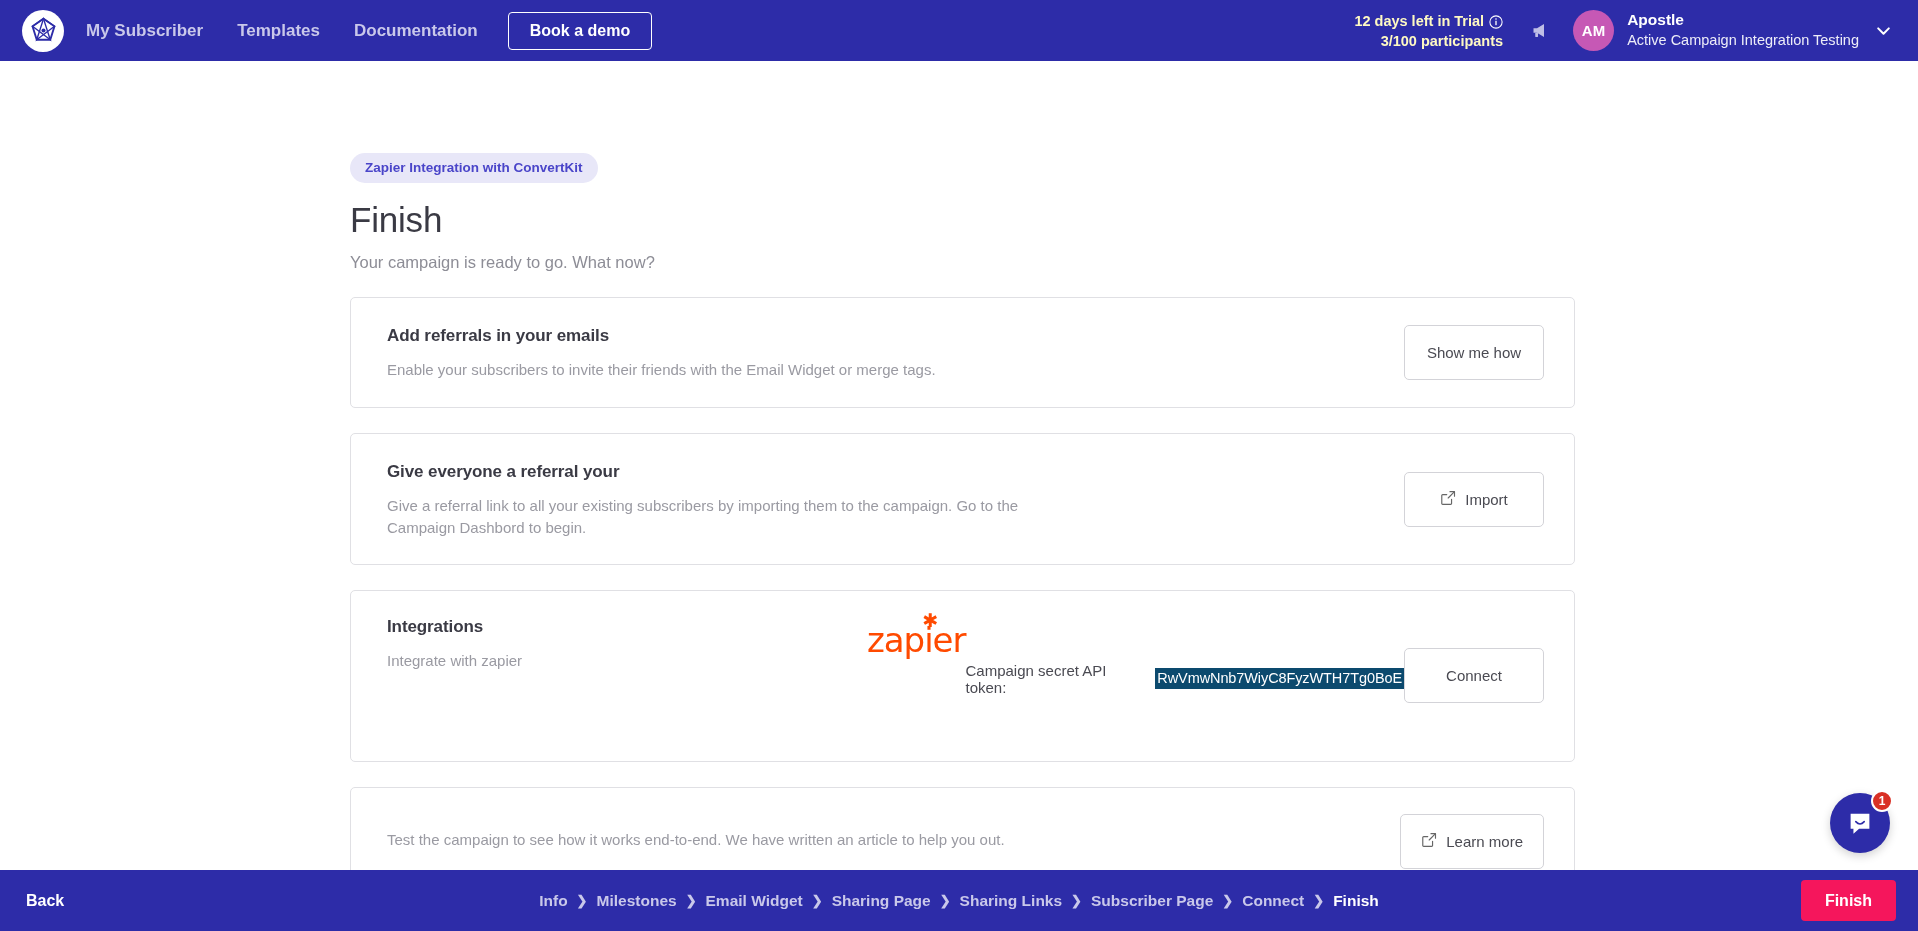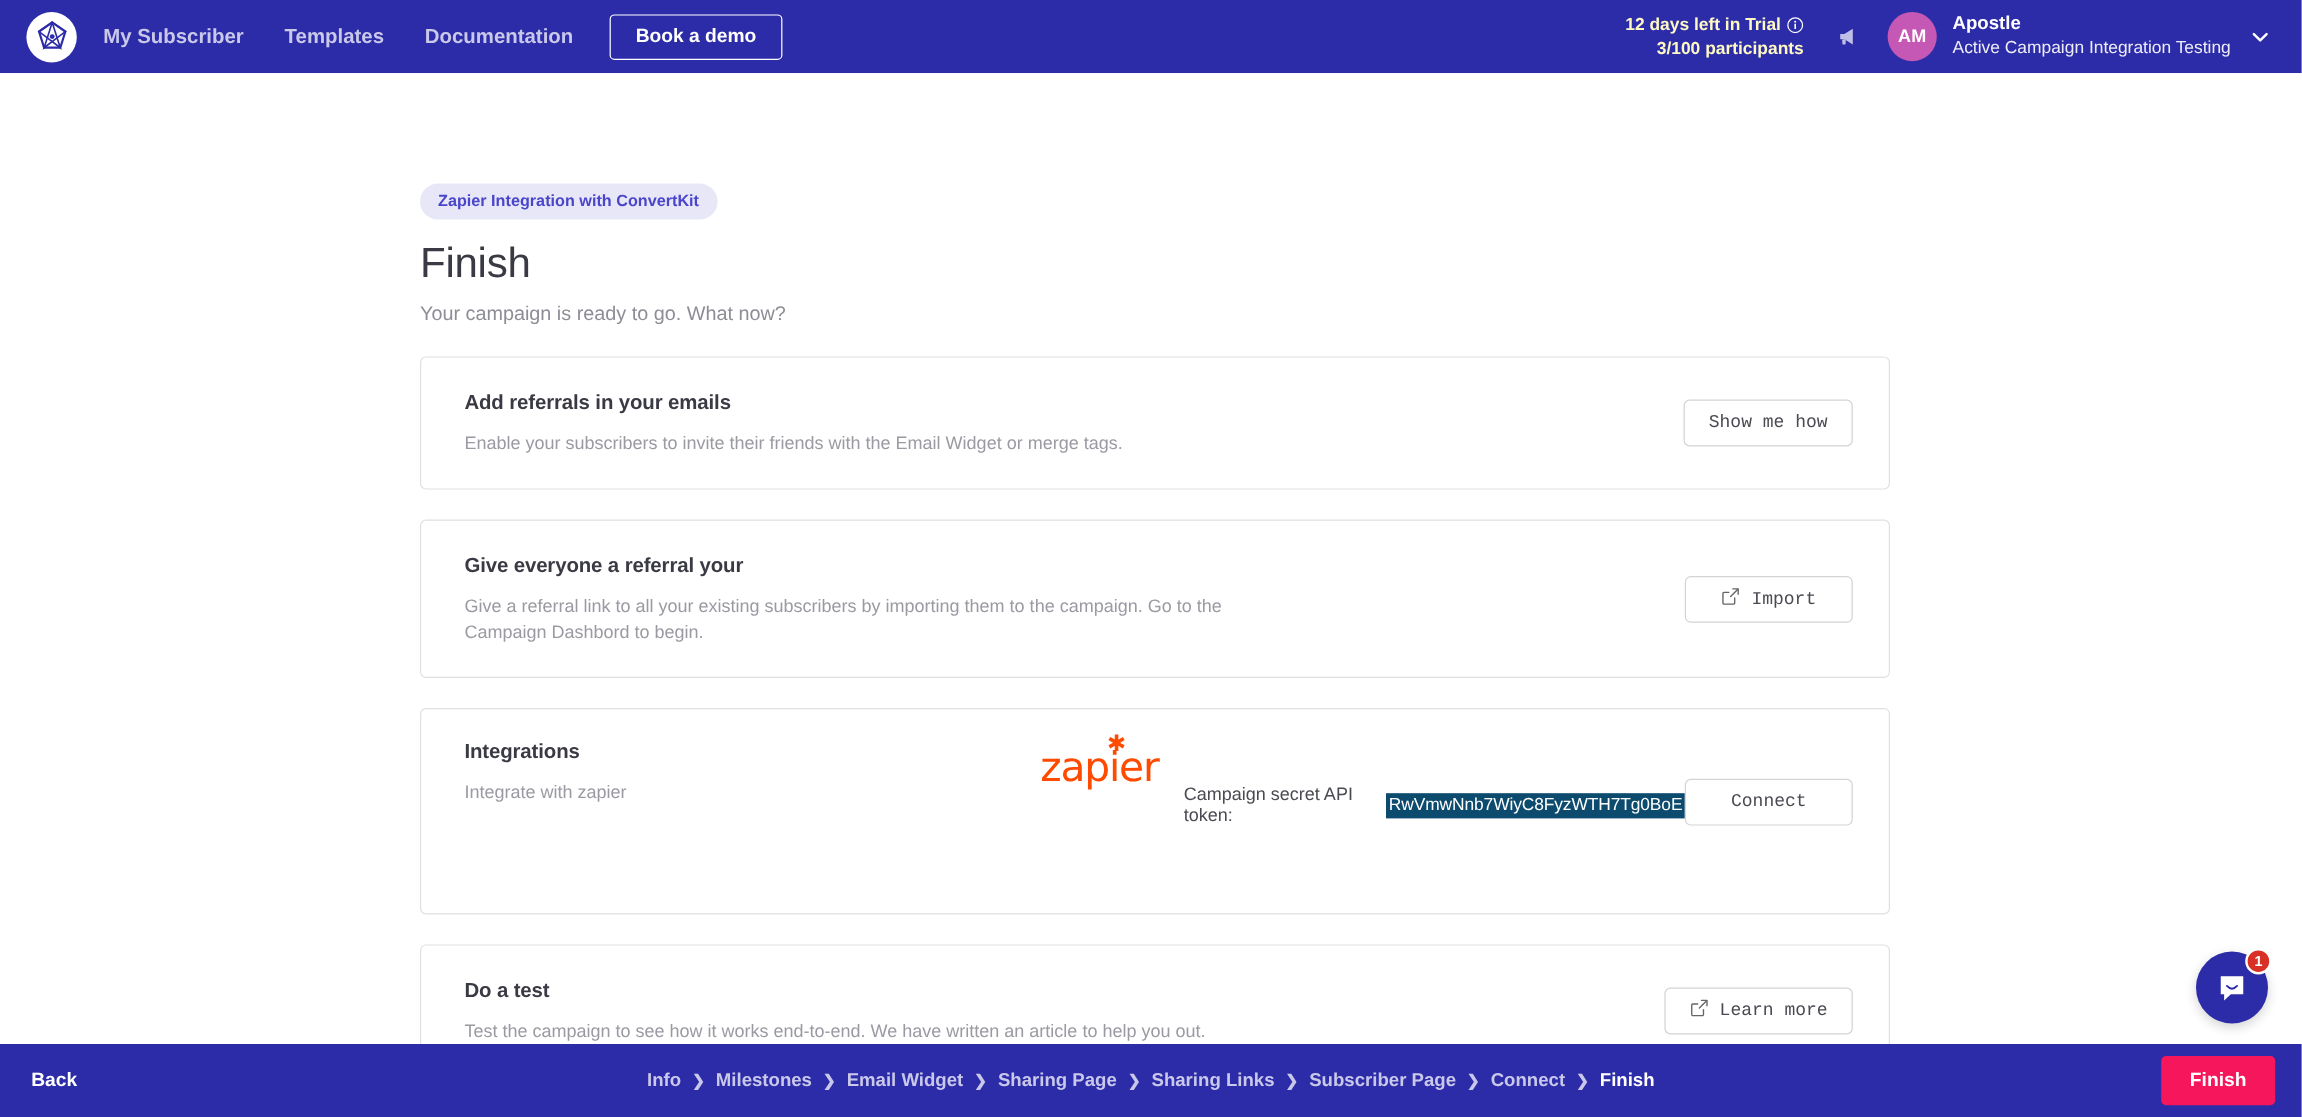--- a/index.html
+++ b/index.html
@@ -175,28 +175,28 @@
     min-width: 140px;
   }
   .ghost-btn {
     border: 1px solid #D3D3D8;
     border-radius: 5px;
     background: #ffffff;
     color: #4A4A52;
     font-size: 15px;
     font-weight: 400;
     padding: 0 20px;
-    height: 39px;
+    height: 55px;
     min-width: 140px;
     display: flex;
     align-items: center;
     justify-content: center;
     gap: 9px;
     cursor: pointer;
-    font-family: Liberation Mono, monospace;
+    font-family: Liberation Sans, sans-serif;
     white-space: nowrap;
   }
 
   
   .card-integrations { flex-direction: row; padding-bottom: 24px; min-height: 172px; }
   .integ-row { display: flex; width: 100%; align-items: flex-start; }
   .integ-left { flex: 1 1 auto; }
   .integ-right { flex: 0 0 auto; display:flex; flex-direction:column; align-items:flex-end; }
   .zapier-logo {
     color: #FF4A00;
@@ -217,21 +217,20 @@
   }
   .token-row {
     margin-top: 37px;
     display: flex;
     align-items: center;
     width: 100%;
   }
   .token-label {
     font-size: 15px;
     color: #4A4A52;
-    margin-left: 21px;
   }
   .token-value {
     margin-left: 9px;
     font-size: 14.5px;
     font-weight: 400;
     color: #ffffff;
     background: #0c4a6e;
     padding: 2px 2px 3px 2px;
     letter-spacing: -0.1px;
     cursor: text;
@@ -450,21 +449,20 @@
           <button class="ghost-btn">
             <span>Connect</span>
           </button>
         </span>
       </div>
     </div>
 
     
     <div class="card">
       <div class="card-text">
-        <div class="card-title">Do a test</div>
         <div class="card-desc">Test the campaign to see how it works end-to-end. We have written an article to help you out.</div>
       </div>
       <div class="card-action">
         <button class="ghost-btn">
           <span>
             <svg width="16" height="16" viewBox="0 0 18 18">
               <path d="M13 10.5 L13 15.2 A1 1 0 0 1 12 16.2 L3 16.2 A1 1 0 0 1 2 15.2 L2 6.2 A1 1 0 0 1 3 5.2 L7.6 5.2" fill="none" stroke="#666" stroke-width="1.3" stroke-linecap="round"></path>
               <path d="M9.2 9 L16 2.2" fill="none" stroke="#666" stroke-width="1.3" stroke-linecap="round"></path>
               <path d="M11.2 1.9 L16.3 1.9 L16.3 7" fill="none" stroke="#666" stroke-width="1.3" stroke-linecap="round" stroke-linejoin="round"></path>
             </svg>

